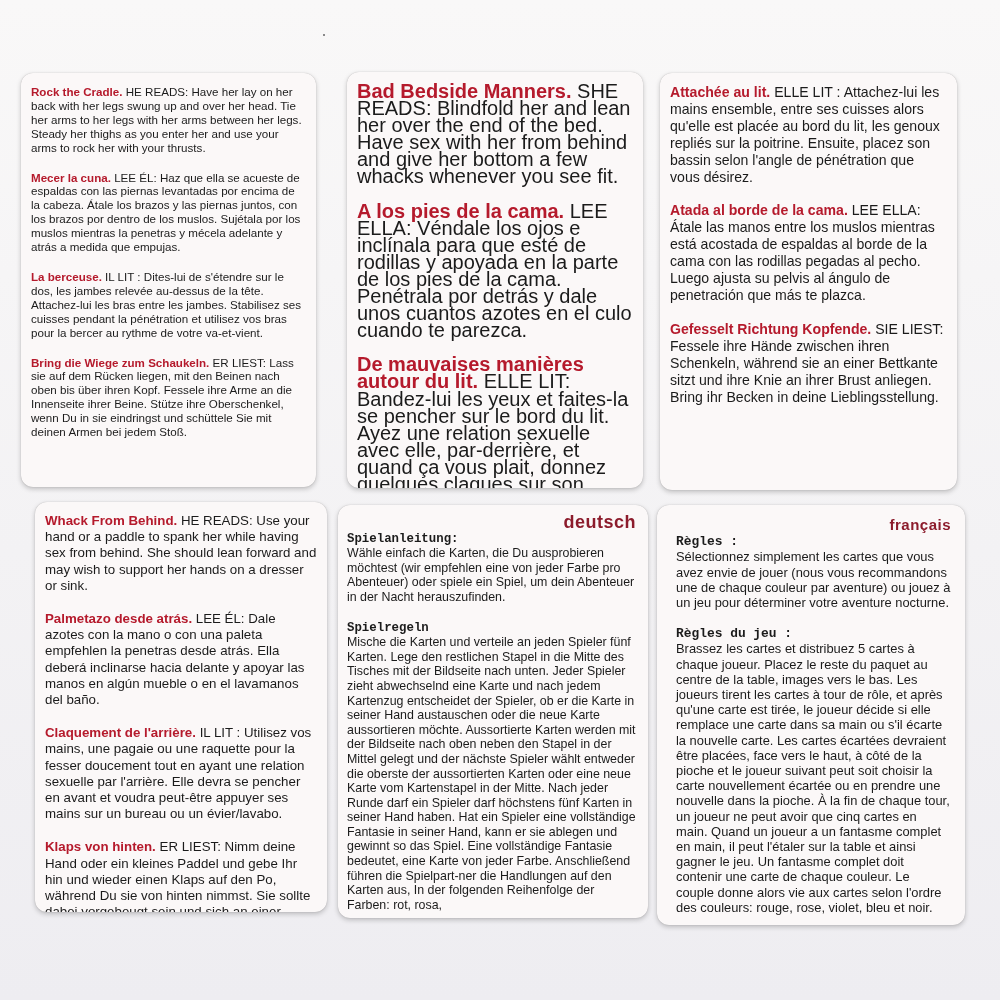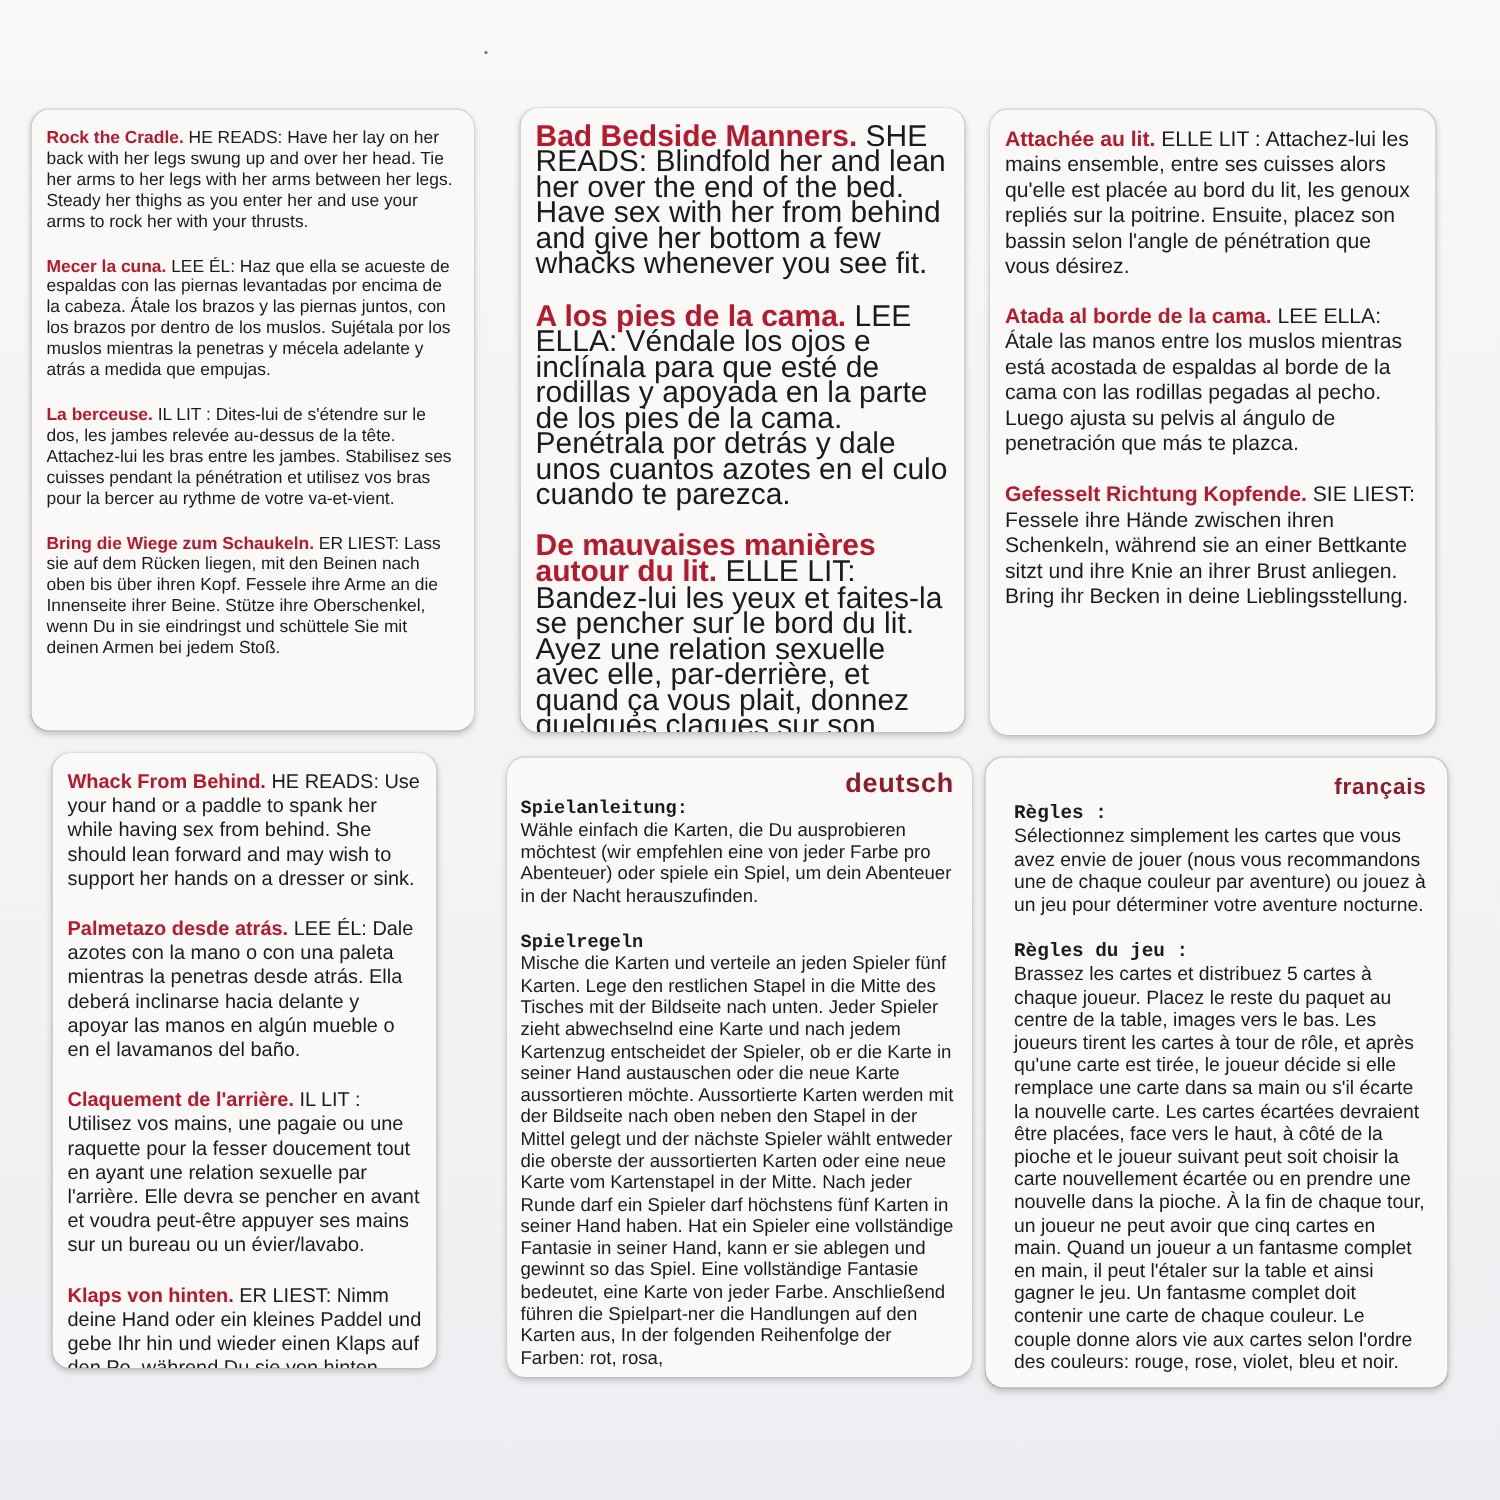--- a/index.html
+++ b/index.html
@@ -20,21 +20,21 @@
   .card .inner { padding:13px 10px 0 10px; }
   .entry { margin:0 0 17px 0; }
   .entry .t { color:#b51a2c; font-weight:bold; }
   .lang { text-align:right; color:#8c1c2c; font-weight:bold; margin:0 0 2px 0; letter-spacing:0.5px; }
   .sec-title { font-weight:bold; margin:0;font-family:Liberation Mono, monospace; }
   .sec-body { margin:0 0 16px 0; }
 
   #card-1 { left:21px; top:73px; width:295px; height:414px; font-size:11.6px; line-height:13.9px; }
   #card-2 { left:347px; top:72px; width:296px; height:416px; font-size:20px; line-height:17.1px; }
   #card-3 { left:660px; top:73px; width:297px; height:417px; font-size:14.1px; line-height:16.9px; }
-  #card-4 { left:35px; top:502px; width:256px; height:410px; font-size:13.3px; line-height:16.2px; }
+  #card-4 { left:35px; top:502px; width:292px; height:410px; font-size:13.3px; line-height:16.2px; }
   #card-5 { left:338px; top:505px; width:310px; height:413px; font-size:12.4px; line-height:14.6px; }
   #card-6 { left:657px; top:505px; width:308px; height:420px; font-size:12.9px; line-height:15.2px; }
 
   #card-2 .inner { padding-top:11px; }
   #card-3 .inner { padding-top:11px; }
   #card-4 .inner { padding-top:11px; }
   #card-5 .inner { padding:10px 12px 0 9px; }
   #card-5 .lang { font-size:18px; }
   #card-6 .inner { padding:12px 14px 0 19px; }
   #card-6 .lang { font-size:15px; }
@@ -68,21 +68,21 @@
   <div class="inner">
     <p class="entry"><span class="t">Attachée au lit.</span><span> ELLE LIT : Attachez-lui les mains ensemble, entre ses cuisses alors qu'elle est placée au bord du lit, les genoux repliés sur la poitrine. Ensuite, placez son bassin selon l'angle de pénétration que vous désirez.</span></p>
     <p class="entry"><span class="t">Atada al borde de la cama.</span><span> LEE ELLA: Átale las manos entre los muslos mientras está acostada de espaldas al borde de la cama con las rodillas pegadas al pecho. Luego ajusta su pelvis al ángulo de penetración que más te plazca.</span></p>
     <p class="entry"><span class="t">Gefesselt Richtung Kopfende.</span><span> SIE LIEST: Fessele ihre Hände zwischen ihren Schenkeln, während sie an einer Bettkante sitzt und ihre Knie an ihrer Brust anliegen. Bring ihr Becken in deine Lieblingsstellung.</span></p>
   </div>
 </div>
 
 <div class="card" id="card-4">
   <div class="inner">
     <p class="entry"><span class="t">Whack From Behind.</span><span> HE READS: Use your hand or a paddle to spank her while having sex from behind. She should lean forward and may wish to support her hands on a dresser or sink.</span></p>
-    <p class="entry"><span class="t">Palmetazo desde atrás.</span><span> LEE ÉL: Dale azotes con la mano o con una paleta mientras la penetras desde atrás. Ella deberá inclinarse hacia delante y apoyar las manos en algún mueble o en el lavamanos del baño.</span></p>
+    <p class="entry"><span class="t">Palmetazo desde atrás.</span><span> LEE ÉL: Dale azotes con la mano o con una paleta empfehlen la penetras desde atrás. Ella deberá inclinarse hacia delante y apoyar las manos en algún mueble o en el lavamanos del baño.</span></p>
     <p class="entry"><span class="t">Claquement de l'arrière.</span><span> IL LIT : Utilisez vos mains, une pagaie ou une raquette pour la fesser doucement tout en ayant une relation sexuelle par l'arrière. Elle devra se pencher en avant et voudra peut-être appuyer ses mains sur un bureau ou un évier/lavabo.</span></p>
     <p class="entry"><span class="t">Klaps von hinten.</span><span> ER LIEST: Nimm deine Hand oder ein kleines Paddel und gebe Ihr hin und wieder einen Klaps auf den Po, während Du sie von hinten nimmst. Sie sollte dabei vorgebeugt sein und sich an einer Kommode oder einem Waschbecken festhalten.</span></p>
   </div>
 </div>
 
 <div class="card" id="card-5">
   <div class="inner">
     <p class="lang">deutsch</p>
     <p class="sec-title">Spielanleitung:</p>
     <p class="sec-body">Wähle einfach die Karten, die Du ausprobieren möchtest (wir empfehlen eine von jeder Farbe pro Abenteuer) oder spiele ein Spiel, um dein Abenteuer in der Nacht herauszufinden.</p>

